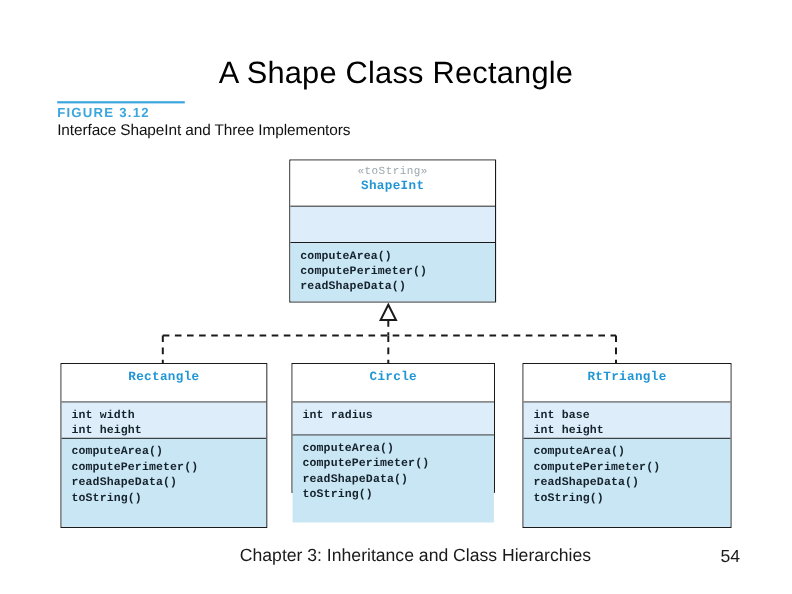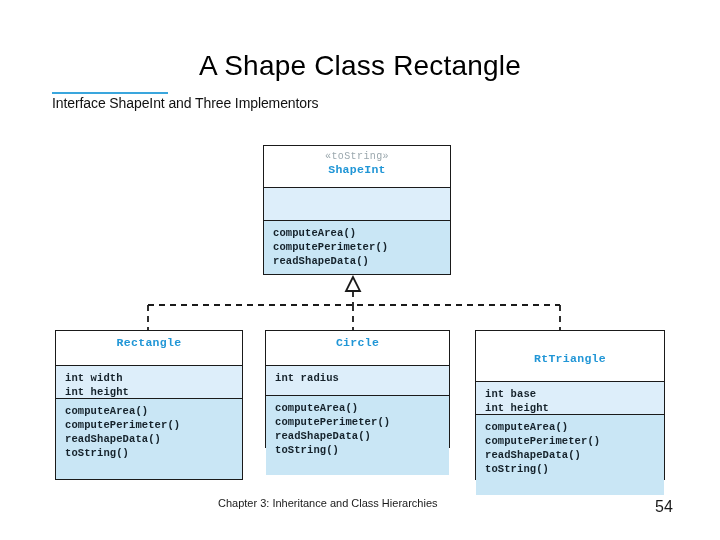--- a/index.html
+++ b/index.html
@@ -132,48 +132,49 @@
   #box-rectangle .uml-header { height: 35px; }
   #box-rectangle .uml-attrs  { height: 33px; }
   #box-rectangle .uml-ops    { height: 80px; }
 
   #box-circle    { left: 265px; top: 330px; width: 185px; height: 118px; }
   #box-circle .uml-header { height: 35px; }
   #box-circle .uml-attrs  { height: 30px; }
   #box-circle .uml-ops    { height: 79px; }
 
   #box-rttriangle{ left: 475px; top: 330px; width: 190px; height: 150px; }
-  #box-rttriangle .uml-header { height: 35px; margin-top: 16px; }
+  #box-rttriangle .uml-header { height: 35px; }
   #box-rttriangle .uml-attrs  { height: 33px; }
   #box-rttriangle .uml-ops    { height: 80px; }
 
   
   #footer-text {
     position: absolute;
     left: 218px;
     top: 497px;
-    font-size: 11px;
+    font-size: 16px;
     color: #1a1a1a;
     white-space: nowrap;
   }
   #footer-page {
     position: absolute;
     left: 655px;
     top: 498px;
     font-size: 16px;
     color: #1a1a1a;
   }
 </style>
 </head>
 <body>
 
 <div id="slide-title">A Shape Class Rectangle</div>
 
 <div id="figure-caption">
   <div id="figure-rule"></div>
+  <div id="figure-number">FIGURE 3.12</div>
   <div id="figure-subtitle">Interface ShapeInt and Three Implementors</div>
 </div>
 
 <div id="uml-canvas">
   <svg width="720" height="540" viewBox="0 0 720 540" xmlns="http://www.w3.org/2000/svg">
 
     <polygon points="353,277 346,291 360,291" fill="#ffffff" stroke="#1a1a1a" stroke-width="1.8" stroke-linejoin="miter"></polygon>
 
     <line x1="353" y1="291" x2="353" y2="305" stroke="#1a1a1a" stroke-width="1.8" stroke-dasharray="6,5"></line>
 

